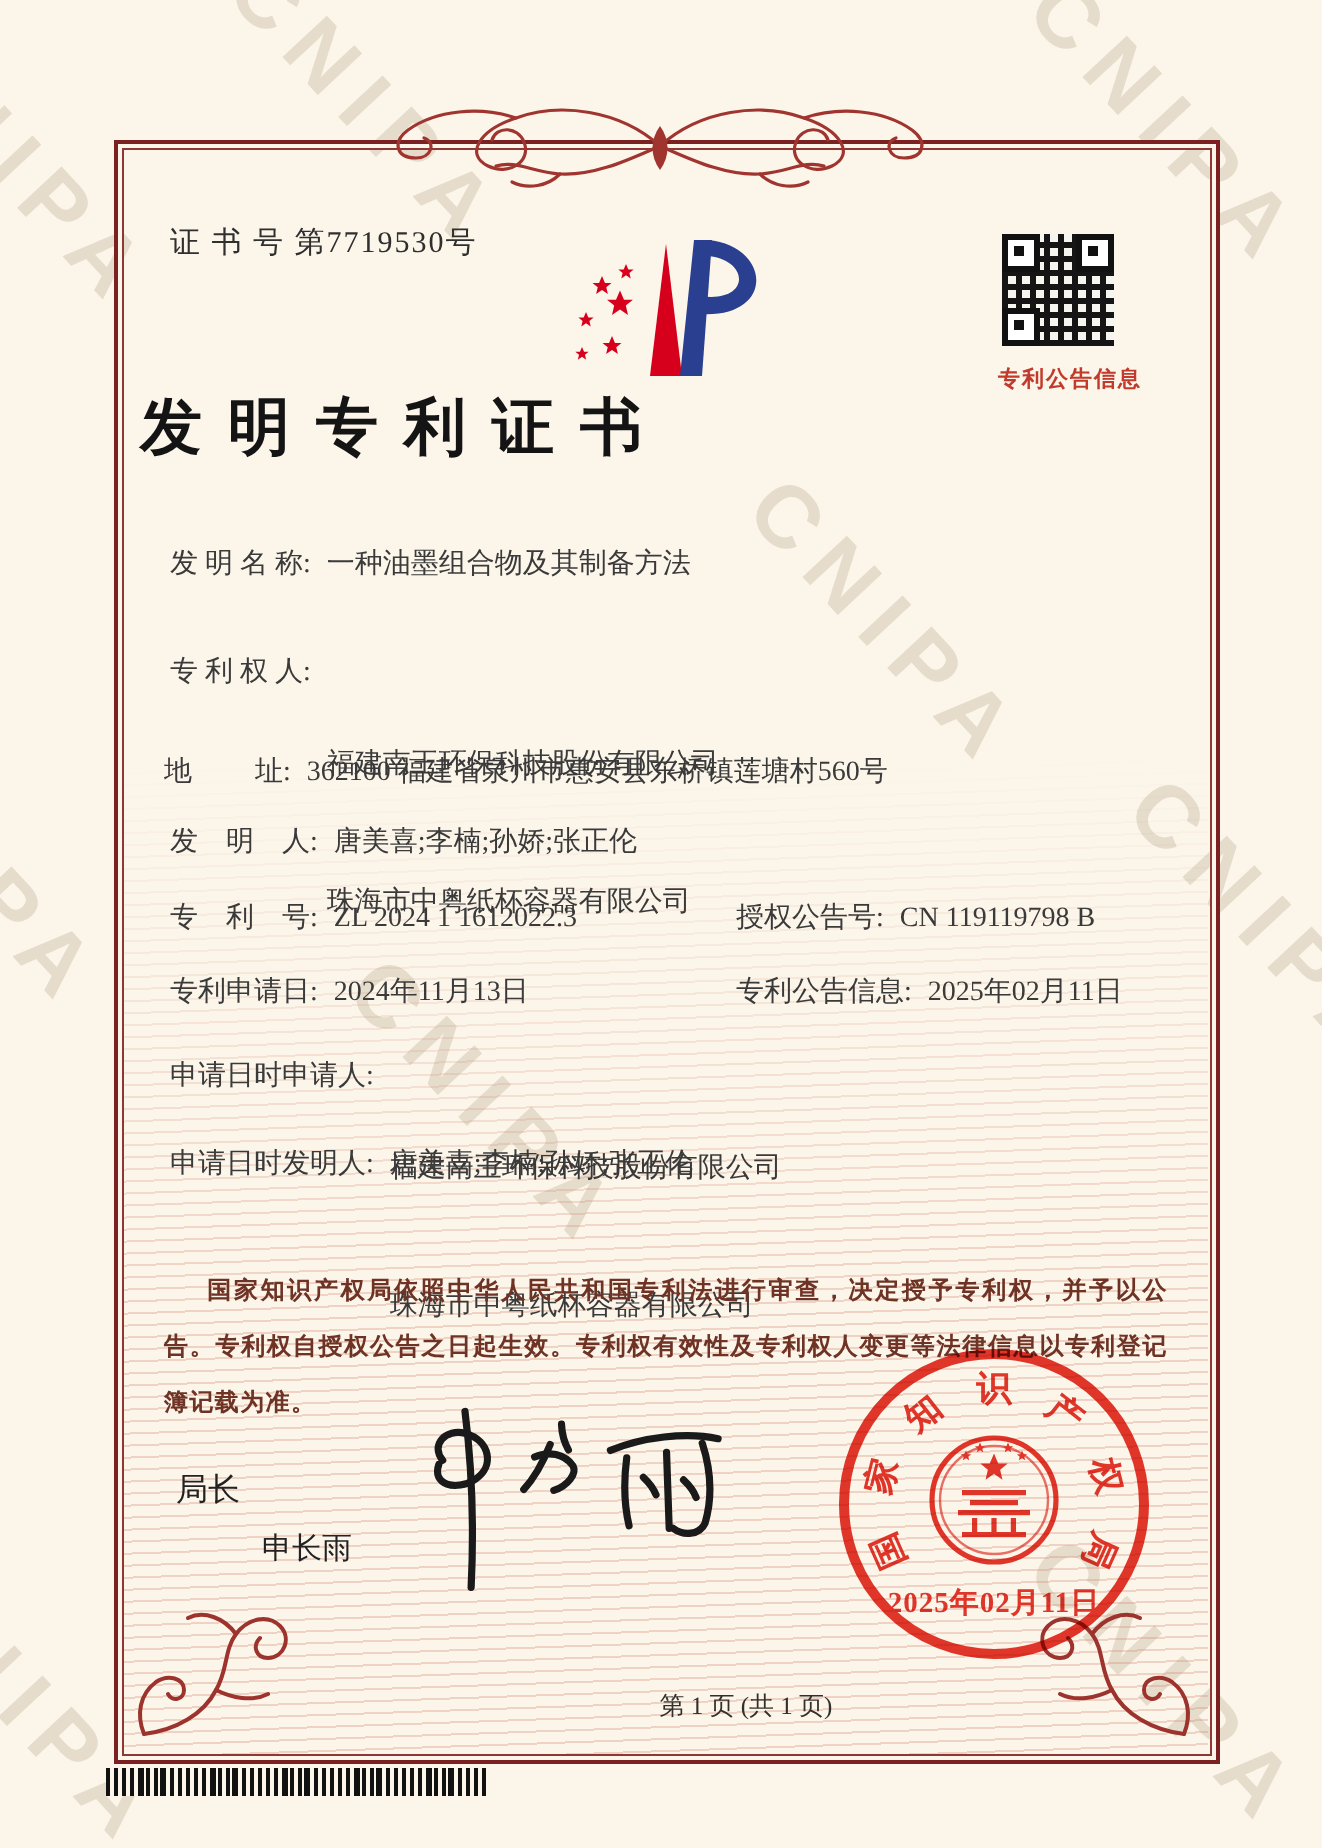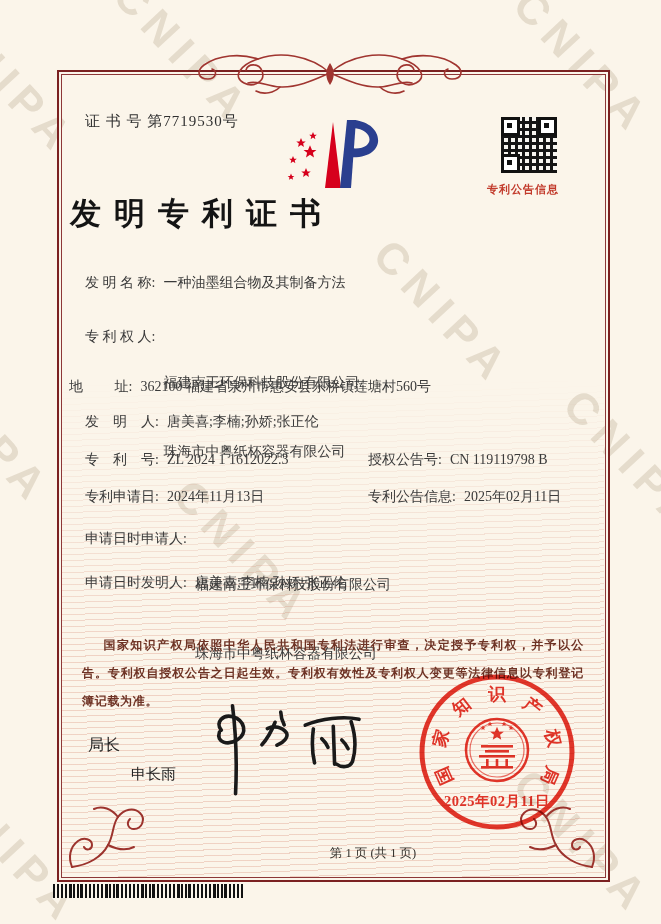--- a/index.html
+++ b/index.html
@@ -25,21 +25,21 @@
   .corner.br{left:504px;top:775px;transform:scaleX(-1);}
   
   .cert-no{position:absolute;left:85px;top:112px;font-size:15px;letter-spacing:1px;color:#2f2f2f;z-index:2;text-align:center;}
   .logo{position:absolute;left:287px;top:110px;z-index:2;}
   .qr{position:absolute;left:501px;top:117px;width:56px;height:56px;z-index:2;background:
       repeating-linear-gradient(90deg,#151515 0 3px,transparent 3px 7px),
       repeating-linear-gradient(0deg,#151515 0 3px,#f7f5f0 3px 7px);}
   .finder{position:absolute;width:13px;height:13px;border:3px solid #111;background:#fff;}
   .finder i{position:absolute;left:3px;top:3px;width:5px;height:5px;background:#111;display:block;}
   .finder.tl{left:0;top:0}.finder.tr{right:0;top:0}.finder.bl{left:0;bottom:0}
-  .qr-label{position:absolute;left:487px;top:182px;width:84px;text-align:left;font-size:11px;
+  .qr-label{position:absolute;left:487px;top:182px;width:84px;text-align:right;font-size:11px;
       letter-spacing:1px;color:#c23a2b;font-weight:bold;z-index:2;}
   .title{position:absolute;left:57px;top:193px;width:549px;text-align:left;font-size:31px;
       font-weight:bold;letter-spacing:13px;padding-left:13px;box-sizing:border-box;color:#141414;z-index:2;}
   
   .row{position:absolute;display:flex;align-items:flex-start;font-size:14px;color:#3a3a3a;z-index:2;line-height:23px;}
   .lb{white-space:pre;margin-right:8px;flex:none;}
   .val{white-space:pre;}
   
   .statement{position:absolute;left:82px;top:631px;width:502px;font-size:12px;line-height:28px;
       letter-spacing:.7px;color:#6e3325;text-align:justify;text-indent:1.8em;z-index:2;margin:0;font-weight:bold;}
@@ -143,21 +143,21 @@
   </div>
 
   <div class="row" style="left:85px;top:325px">
     <span class="lb">专 利 权 人:</span>
     <span class="val">
       <div>福建南王环保科技股份有限公司</div>
       <div>珠海市中粤纸杯容器有限公司</div>
     </span>
   </div>
 
-  <div class="row" style="left:69px;top:375px">
+  <div class="row" style="left:82px;top:375px">
     <span class="lb">地         址:</span>
     <span class="val">362100 福建省泉州市惠安县东桥镇莲塘村560号</span>
   </div>
 
   <div class="row" style="left:85px;top:410px">
     <span class="lb">发    明    人:</span>
     <span class="val">唐美喜;李楠;孙娇;张正伦</span>
   </div>
 
   <div class="row" style="left:85px;top:448px">

